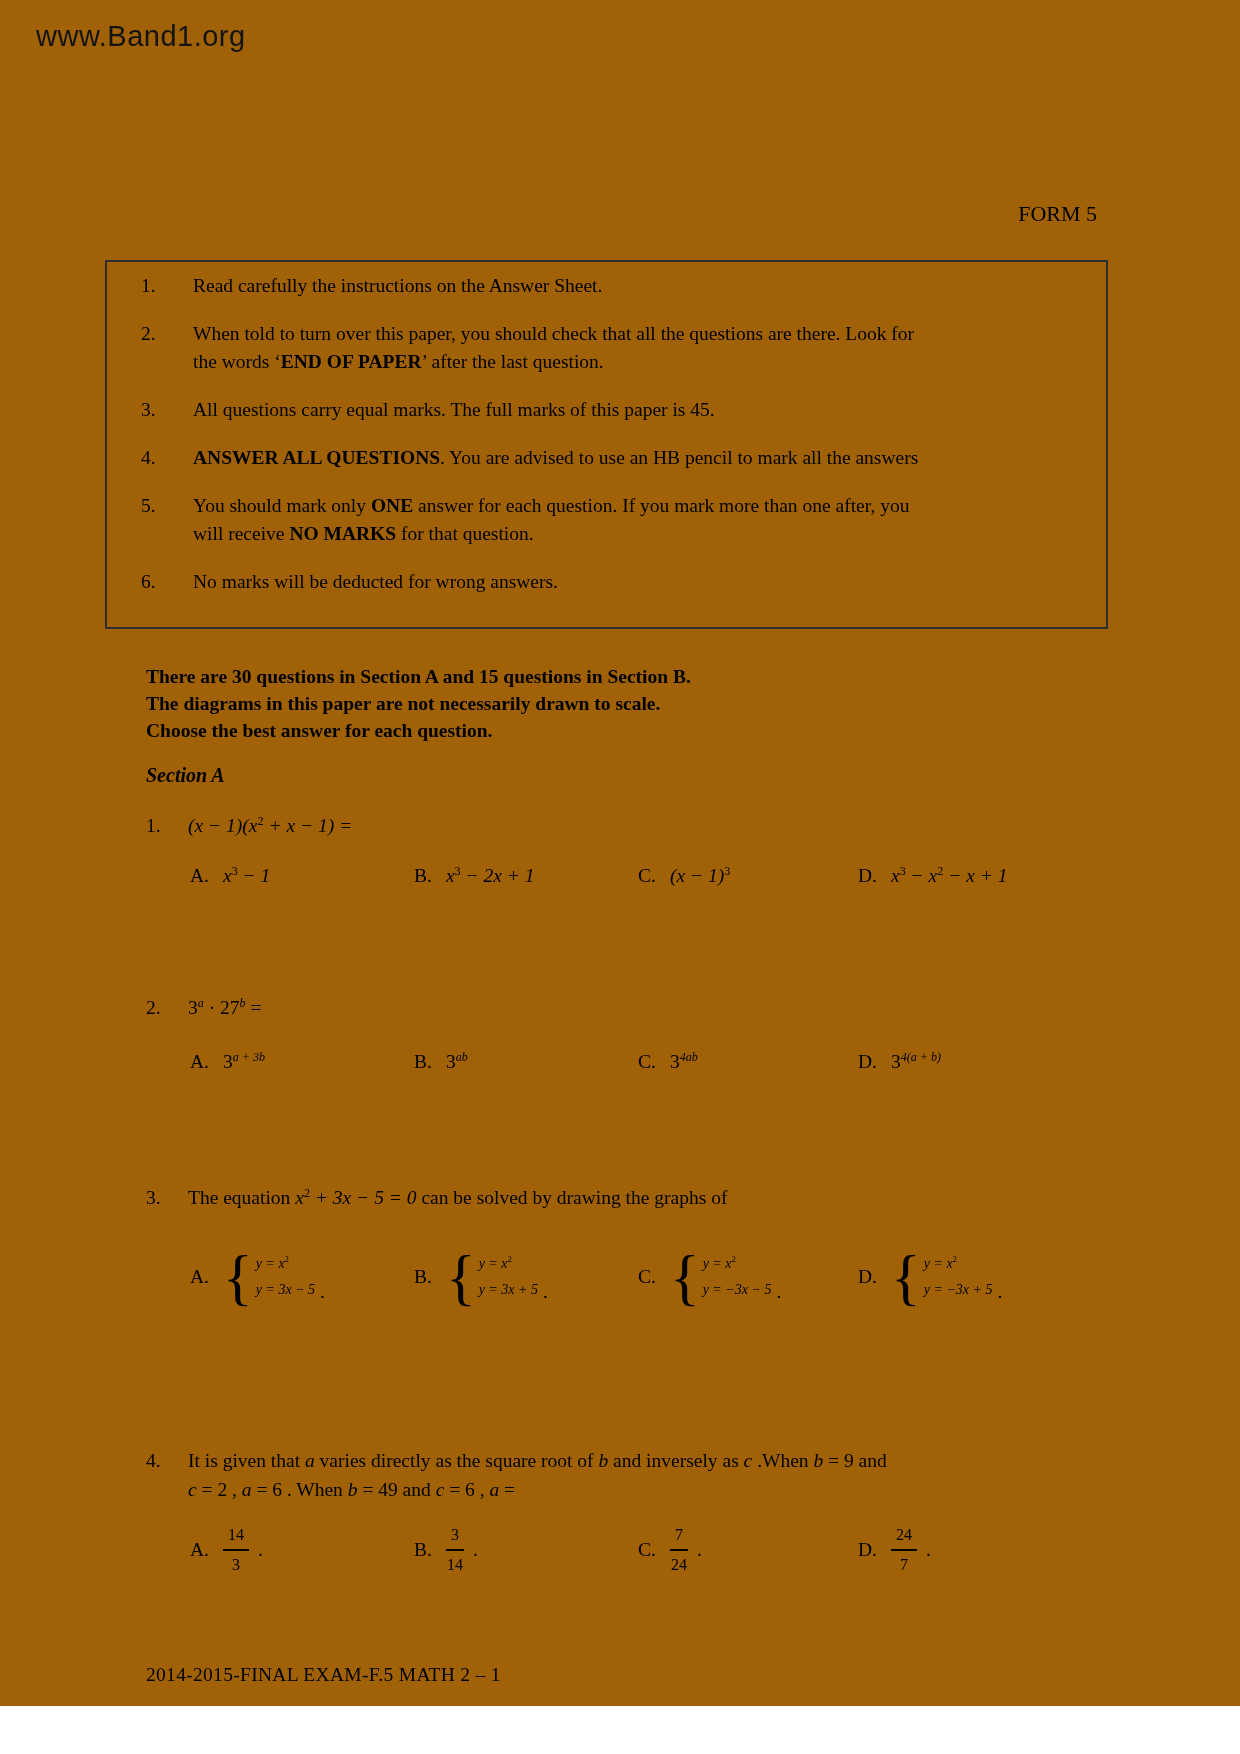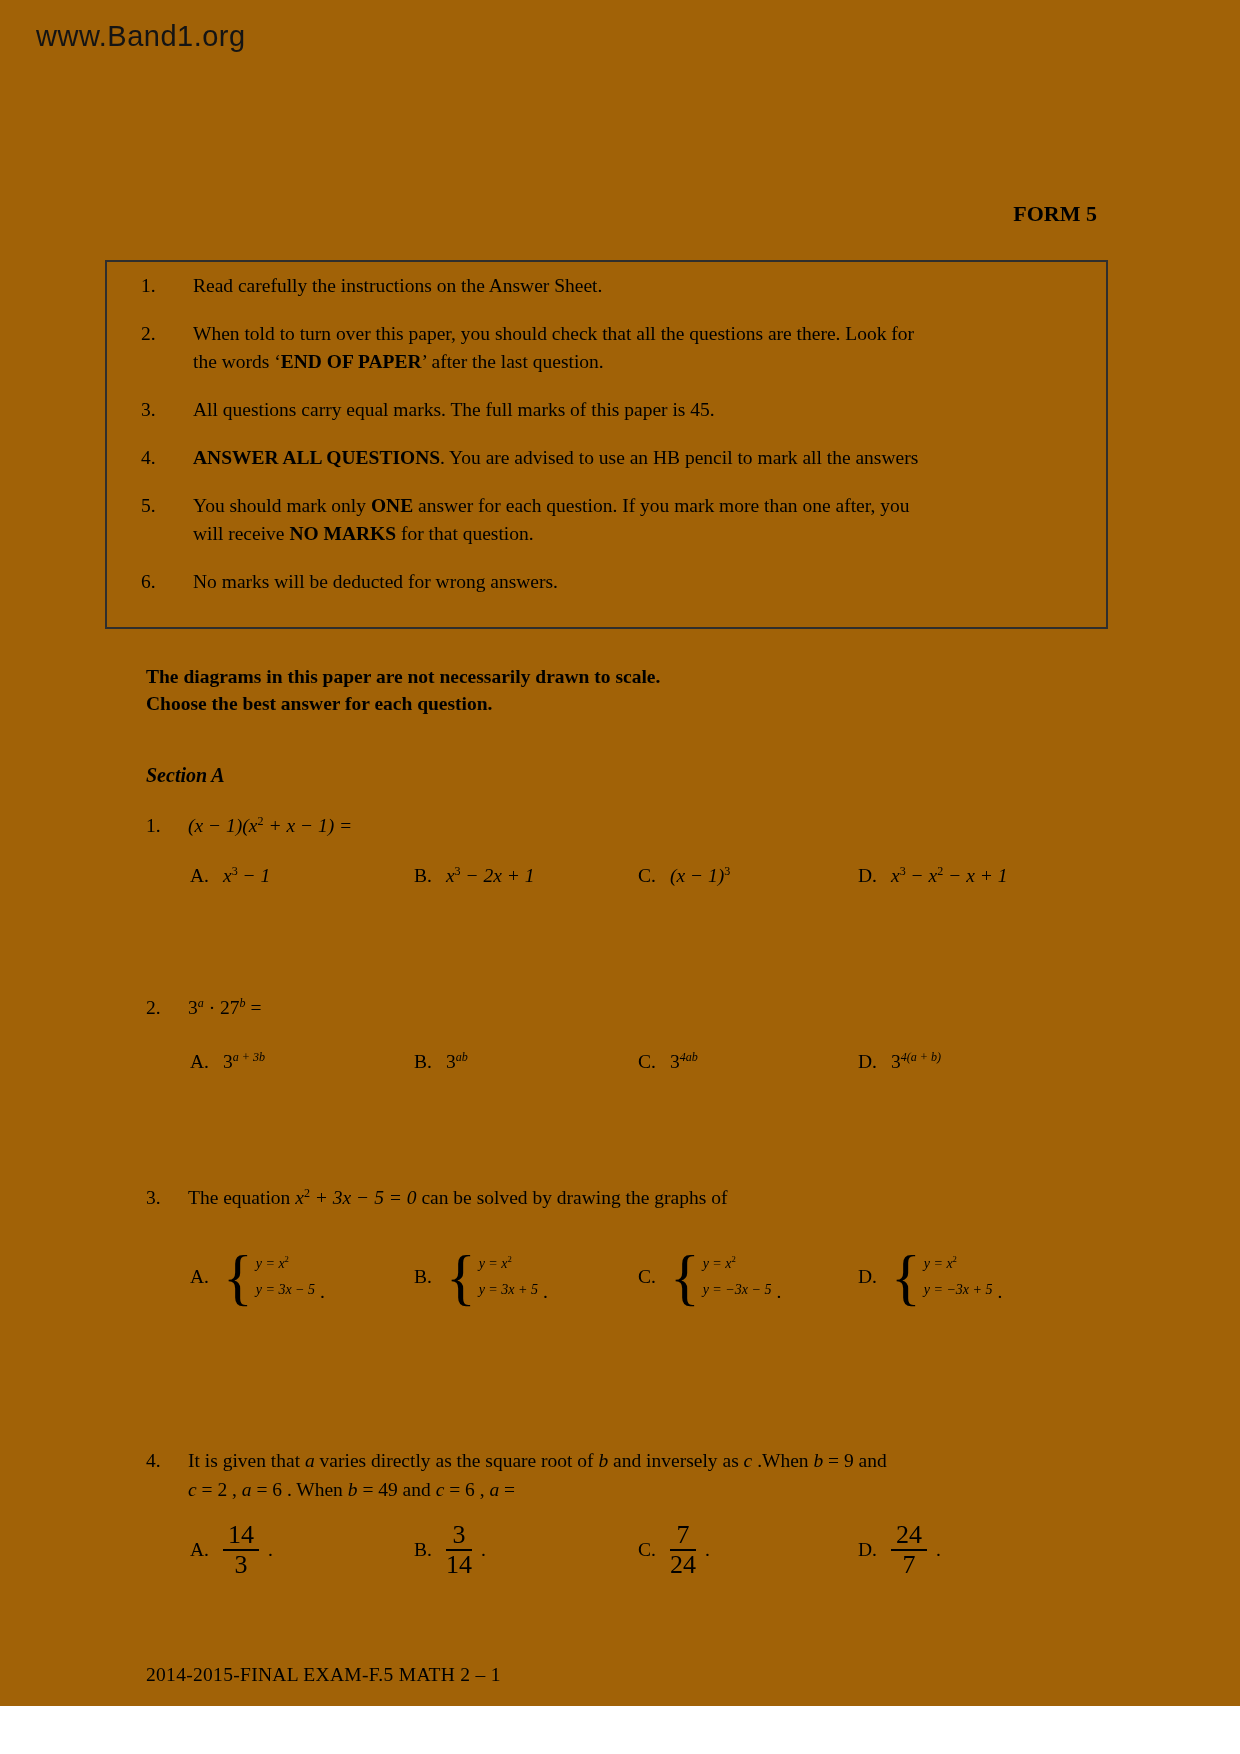--- a/index.html
+++ b/index.html
@@ -14,21 +14,21 @@
     font-family: "Liberation Sans", "DejaVu Sans", sans-serif;
     font-size: 29px; color: #141414; letter-spacing: 0.5px;
   }
   .title-block {
     position: absolute; top: 94px; left: 0; width: 100%;
     text-align: center; font-weight: 700; font-size: 20.5px; line-height: 26px;
     letter-spacing: 0.2px;
   }
   .form5 {
     position: absolute; top: 201px; right: 143px;
-    font-weight: 700; font-size: 22px; margin-left: 40px;
+    font-weight: 400; font-size: 22px; margin-left: 40px;
   }
   .instr-box {
     position: absolute; left: 105px; top: 260px; width: 1003px; height: 369px;
     border: 2px solid #2e2e2e; padding: 10px 26px 0 34px; font-size: 19.5px;
   }
   .instr-item { display: flex; margin-bottom: 20px; line-height: 28px; }
   .instr-num { flex: none; width: 52px; }
   .instr-text { flex: 1; }
   .seg-b { font-weight: 700; }
   .seg-i { font-style: italic; }
@@ -45,21 +45,21 @@
   .opt-row { position: absolute; left: 190px; width: 1010px; font-size: 19.5px; }
   .opt { position: absolute; top: 0; white-space: nowrap; line-height: 28px; }
   .opt-a { left: 0; } .opt-b { left: 224px; } .opt-c { left: 448px; } .opt-d { left: 668px; }
   .olabel { margin-right: 14px; }
   .sys-opt { display: flex; align-items: center; }
   .sys { display: inline-flex; align-items: center; }
   .brace { font-size: 62px; font-weight: 300; line-height: 58px; margin-right: 3px; }
   .sys-lines { display: inline-flex; flex-direction: column; font-size: 14px; line-height: 26px; }
   .sys-dot { align-self: flex-end; margin-left: 5px; }
   .frac-opt { display: flex; align-items: center; }
-  .frac { display: inline-flex; flex-direction: column; text-align: center; font-size: 26px; line-height: 22px; }
+  .frac { display: inline-flex; flex-direction: column; text-align: center; font-size: 16px; line-height: 22px; }
   .frac-num { border-bottom: 2px solid #000; padding: 0 5px 3px; }
   .frac-den { padding-top: 3px; }
   .frac-dot { margin-left: 9px; }
   .footer { position: absolute; left: 146px; top: 1664px; font-size: 19.5px; letter-spacing: 0.3px; }
 </style>
 </head>
 <body>
 
 <div id="page">
 
@@ -88,20 +88,21 @@
       <span class="instr-num">5.</span>
       <span class="instr-text"><span>You should mark only </span><span class="seg-b">ONE</span><span> answer for each question. If you mark more than one after, you</span><br><span>will receive </span><span class="seg-b">NO MARKS</span><span> for that question.</span></span>
     </div>
     <div class="instr-item">
       <span class="instr-num">6.</span>
       <span class="instr-text"><span>No marks will be deducted for wrong answers.</span></span>
     </div>
   </div>
 
   <div class="notes">
+    <div>There are 30 questions in Section A and 15 questions in Section B.</div>
     <div>The diagrams in this paper are not necessarily drawn to scale.</div>
     <div>Choose the best answer for each question.</div>
   </div>
 
   <div class="section-title">Section A</div>
 
   <div class="question" style="top:812px">
     <div class="q-row">
       <span class="q-num">1.</span>
       <span class="q-stem"><span class="seg-i">(x − 1)(x</span><span class="seg-s">2</span><span class="seg-i"> + x − 1) =</span></span>

